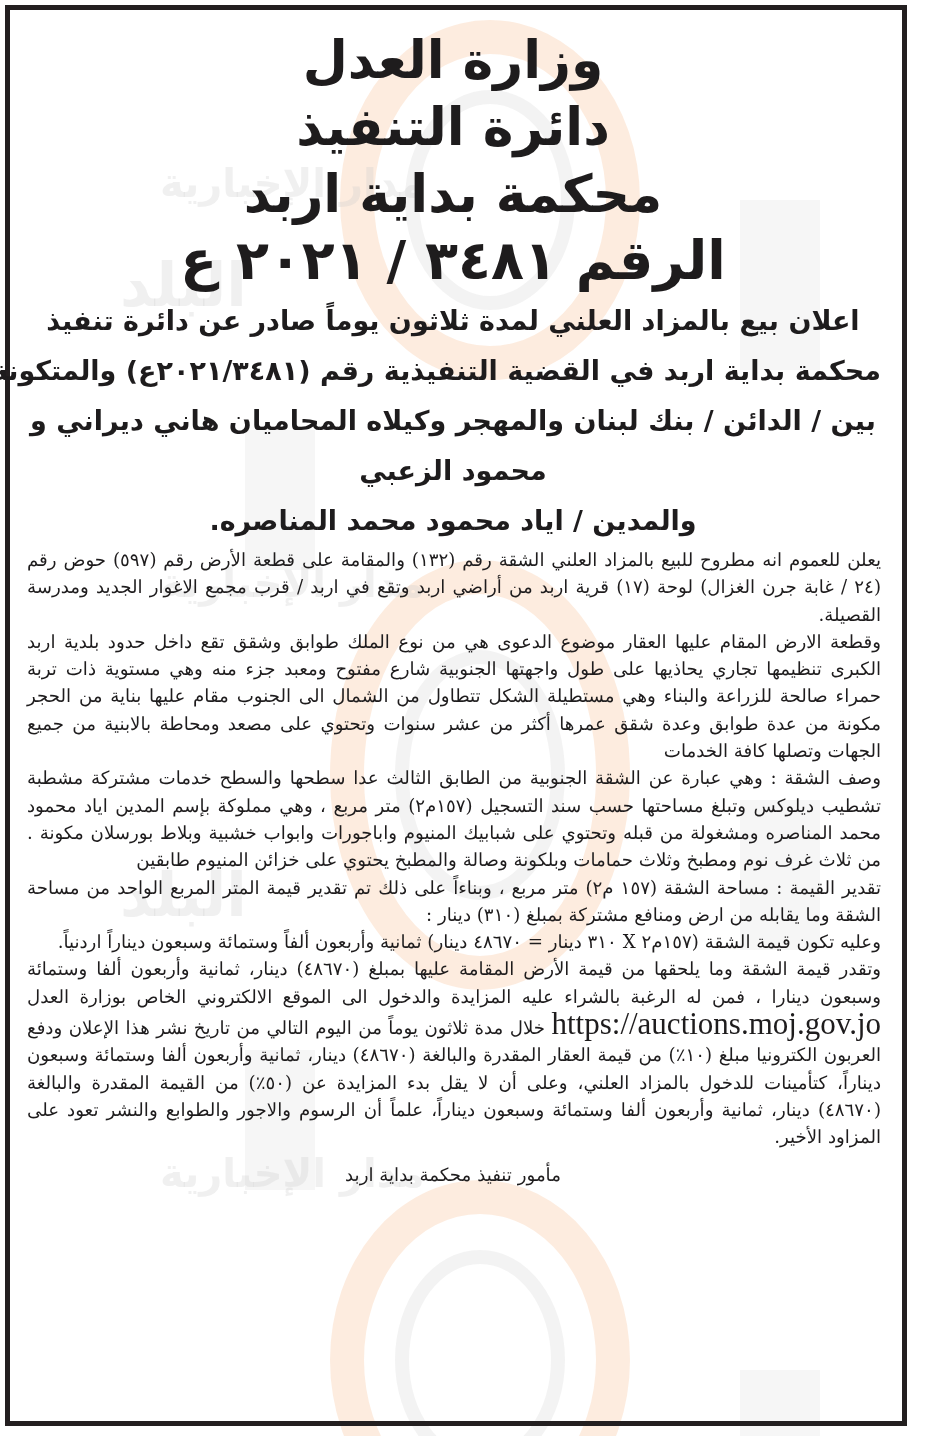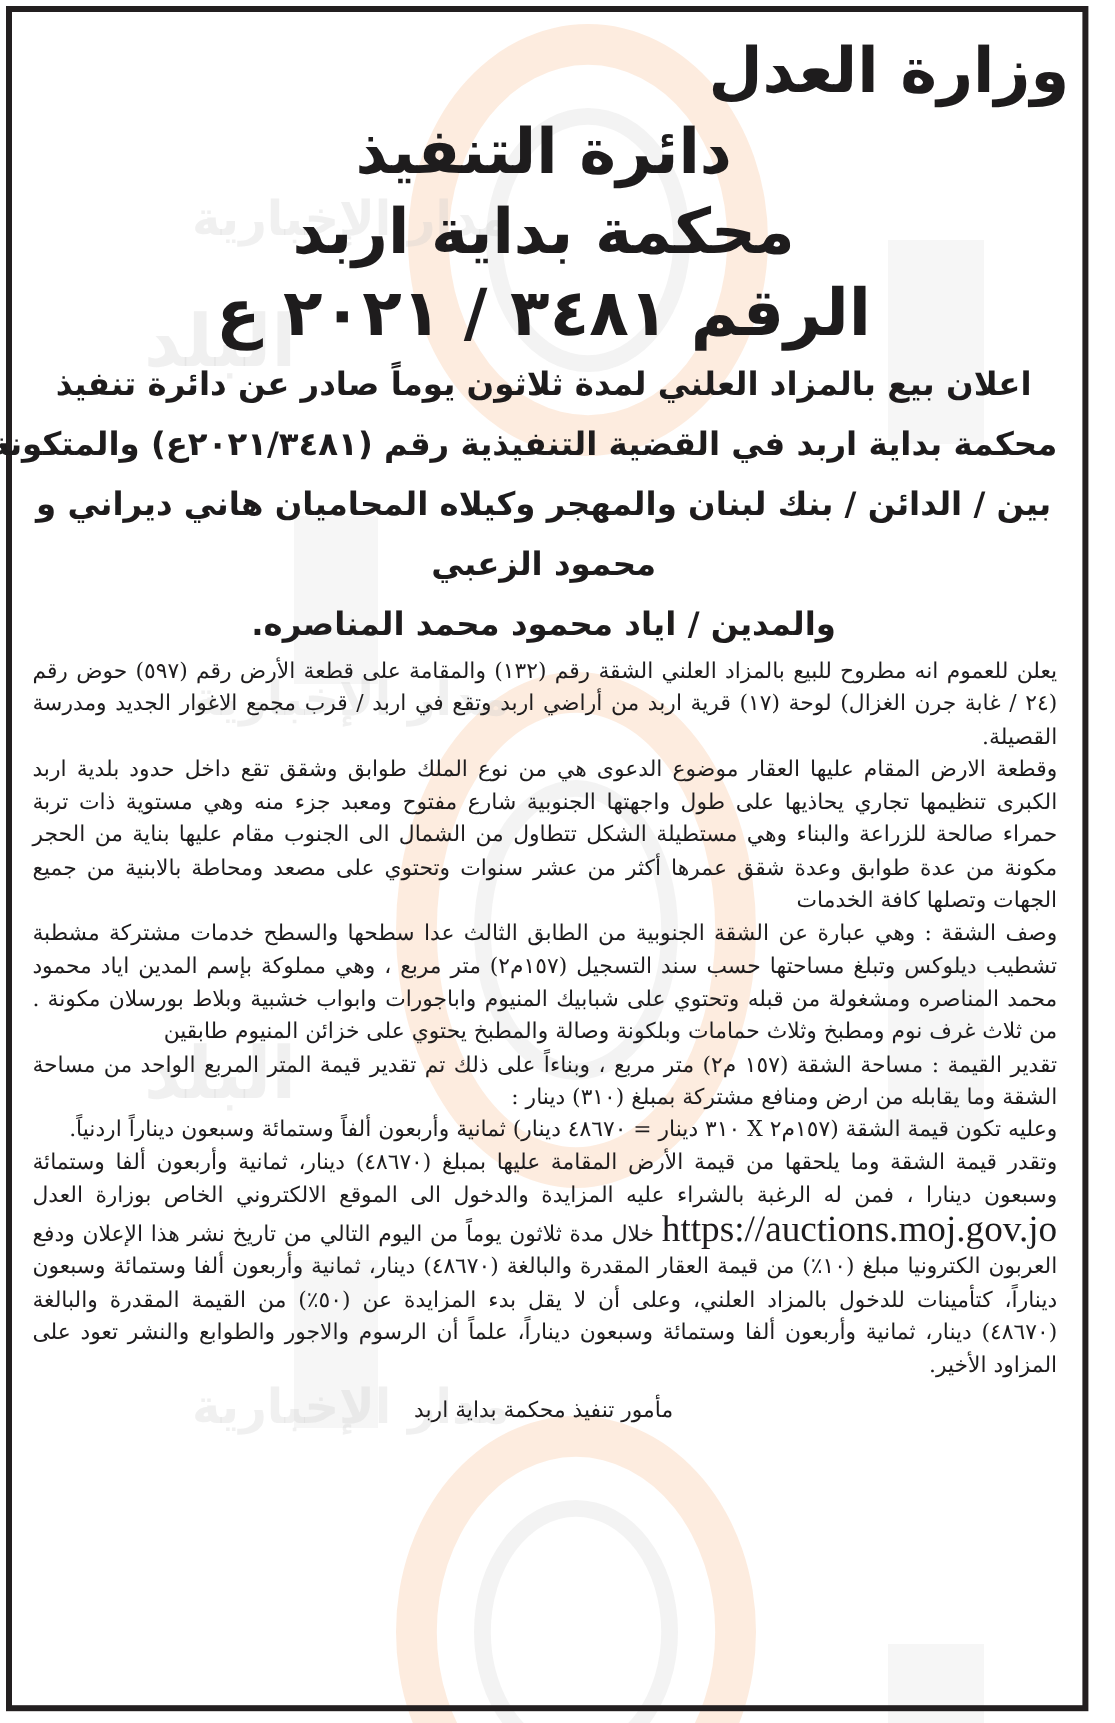--- a/index.html
+++ b/index.html
@@ -75,21 +75,21 @@
   }
   .head-line {
     text-align: center;
     font-family: "DejaVu Sans", sans-serif;
     font-weight: bold;
     font-size: 52px;
     line-height: 67px;
     letter-spacing: 0;
     color: #1e1c1d;
   }
-  .head-line.first { margin-top: 12px; text-align: right; }
+  .head-line.first { margin-top: 12px; }
   .head-line.num { font-size: 54px; line-height: 66px; }
   .subtitle {
     text-align: center;
     font-family: "DejaVu Sans", sans-serif;
     font-weight: bold;
     font-size: 27px;
     line-height: 50px;
     margin-top: 2px;
     padding: 0 10px;
   }

